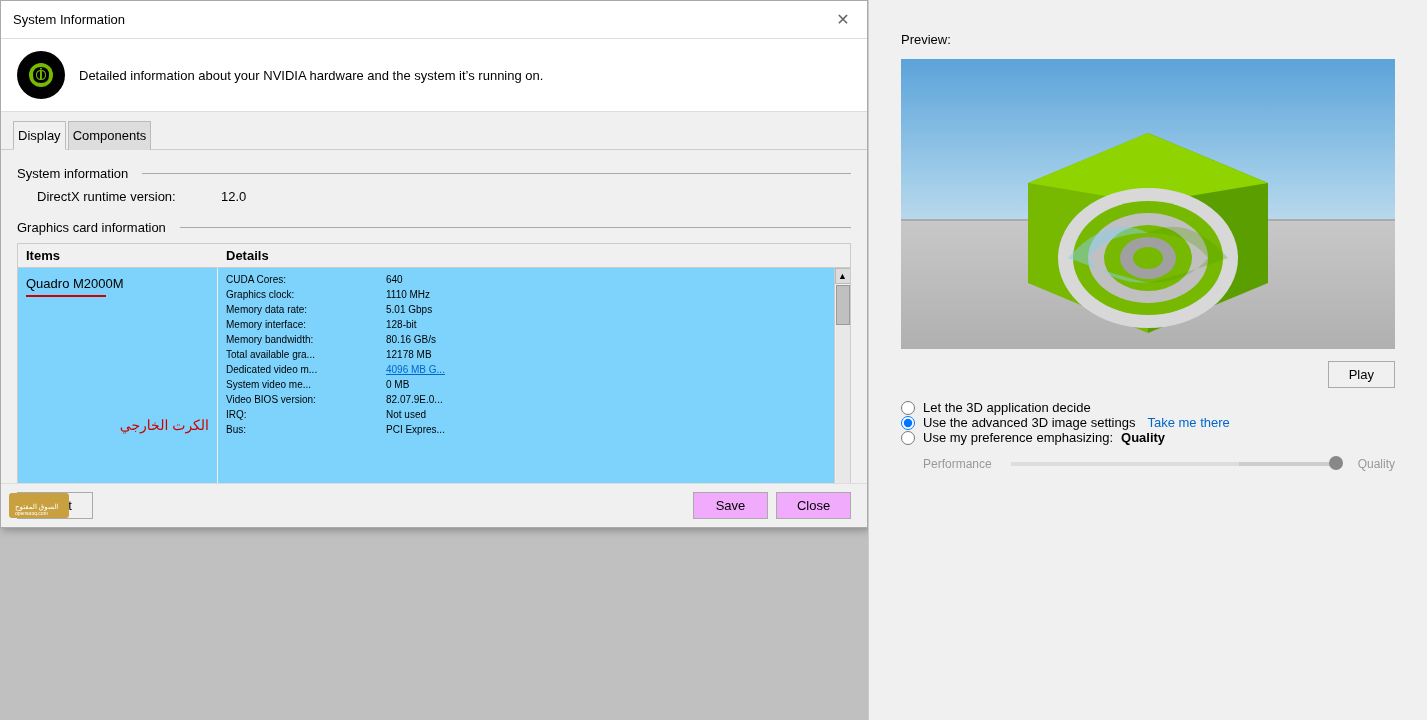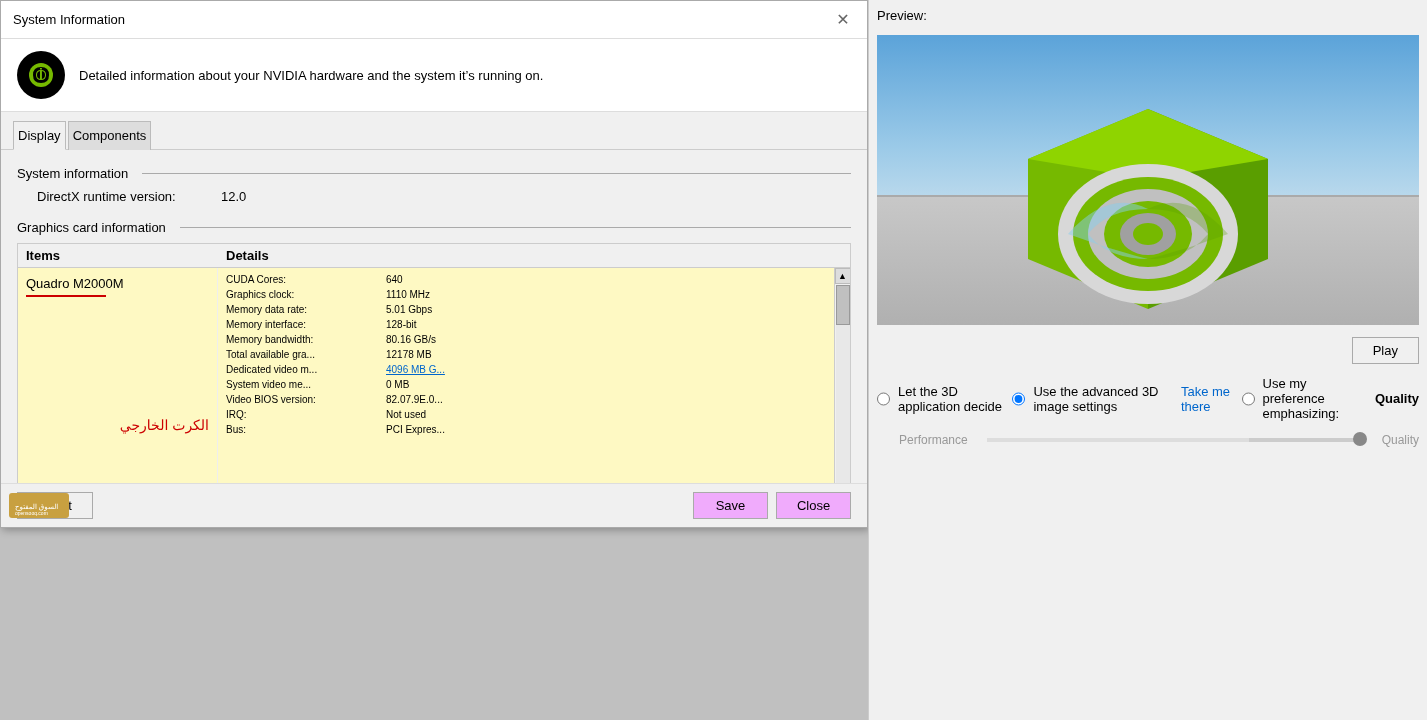--- a/index.html
+++ b/index.html
@@ -156,21 +156,21 @@
     .info-value {
       color: #000;
     }
 
     .graphics-section {
       flex: 1;
     }
 
     .graphics-table {
       border: 1px solid #ccc;
-      background: #fef9c3;
+      background: #7dd3fc;
       height: 260px;
       overflow: hidden;
       display: flex;
       flex-direction: column;
     }
 
     .table-header {
       display: flex;
       background: #f0f0f0;
       border-bottom: 1px solid #ccc;
@@ -310,21 +310,21 @@
     .right-panel {
       position: absolute;
       left: 868px;
       top: 0;
       width: 559px;
       height: 720px;
       background: #f0f0f0;
       border-left: 1px solid #ccc;
       display: flex;
       flex-direction: column;
-      padding: 8px;
+      padding: 32px;
       gap: 12px;
     }
 
     .preview-label {
       font-size: 13px;
       font-weight: normal;
       color: #000;
     }
 
     .preview-image {
@@ -339,22 +339,22 @@
       align-self: flex-end;
       padding: 5px 20px;
       background: #f0f0f0;
       border: 1px solid #aaa;
       cursor: pointer;
       font-size: 13px;
     }
 
     .radio-group {
       display: flex;
-      flex-direction: row;
-      gap: 8px;
+      flex-direction: column;
+      gap: 0;
     }
 
     .radio-row {
       display: flex;
       align-items: center;
       gap: 8px;
     }
 
     .radio-input {
       width: 14px;

